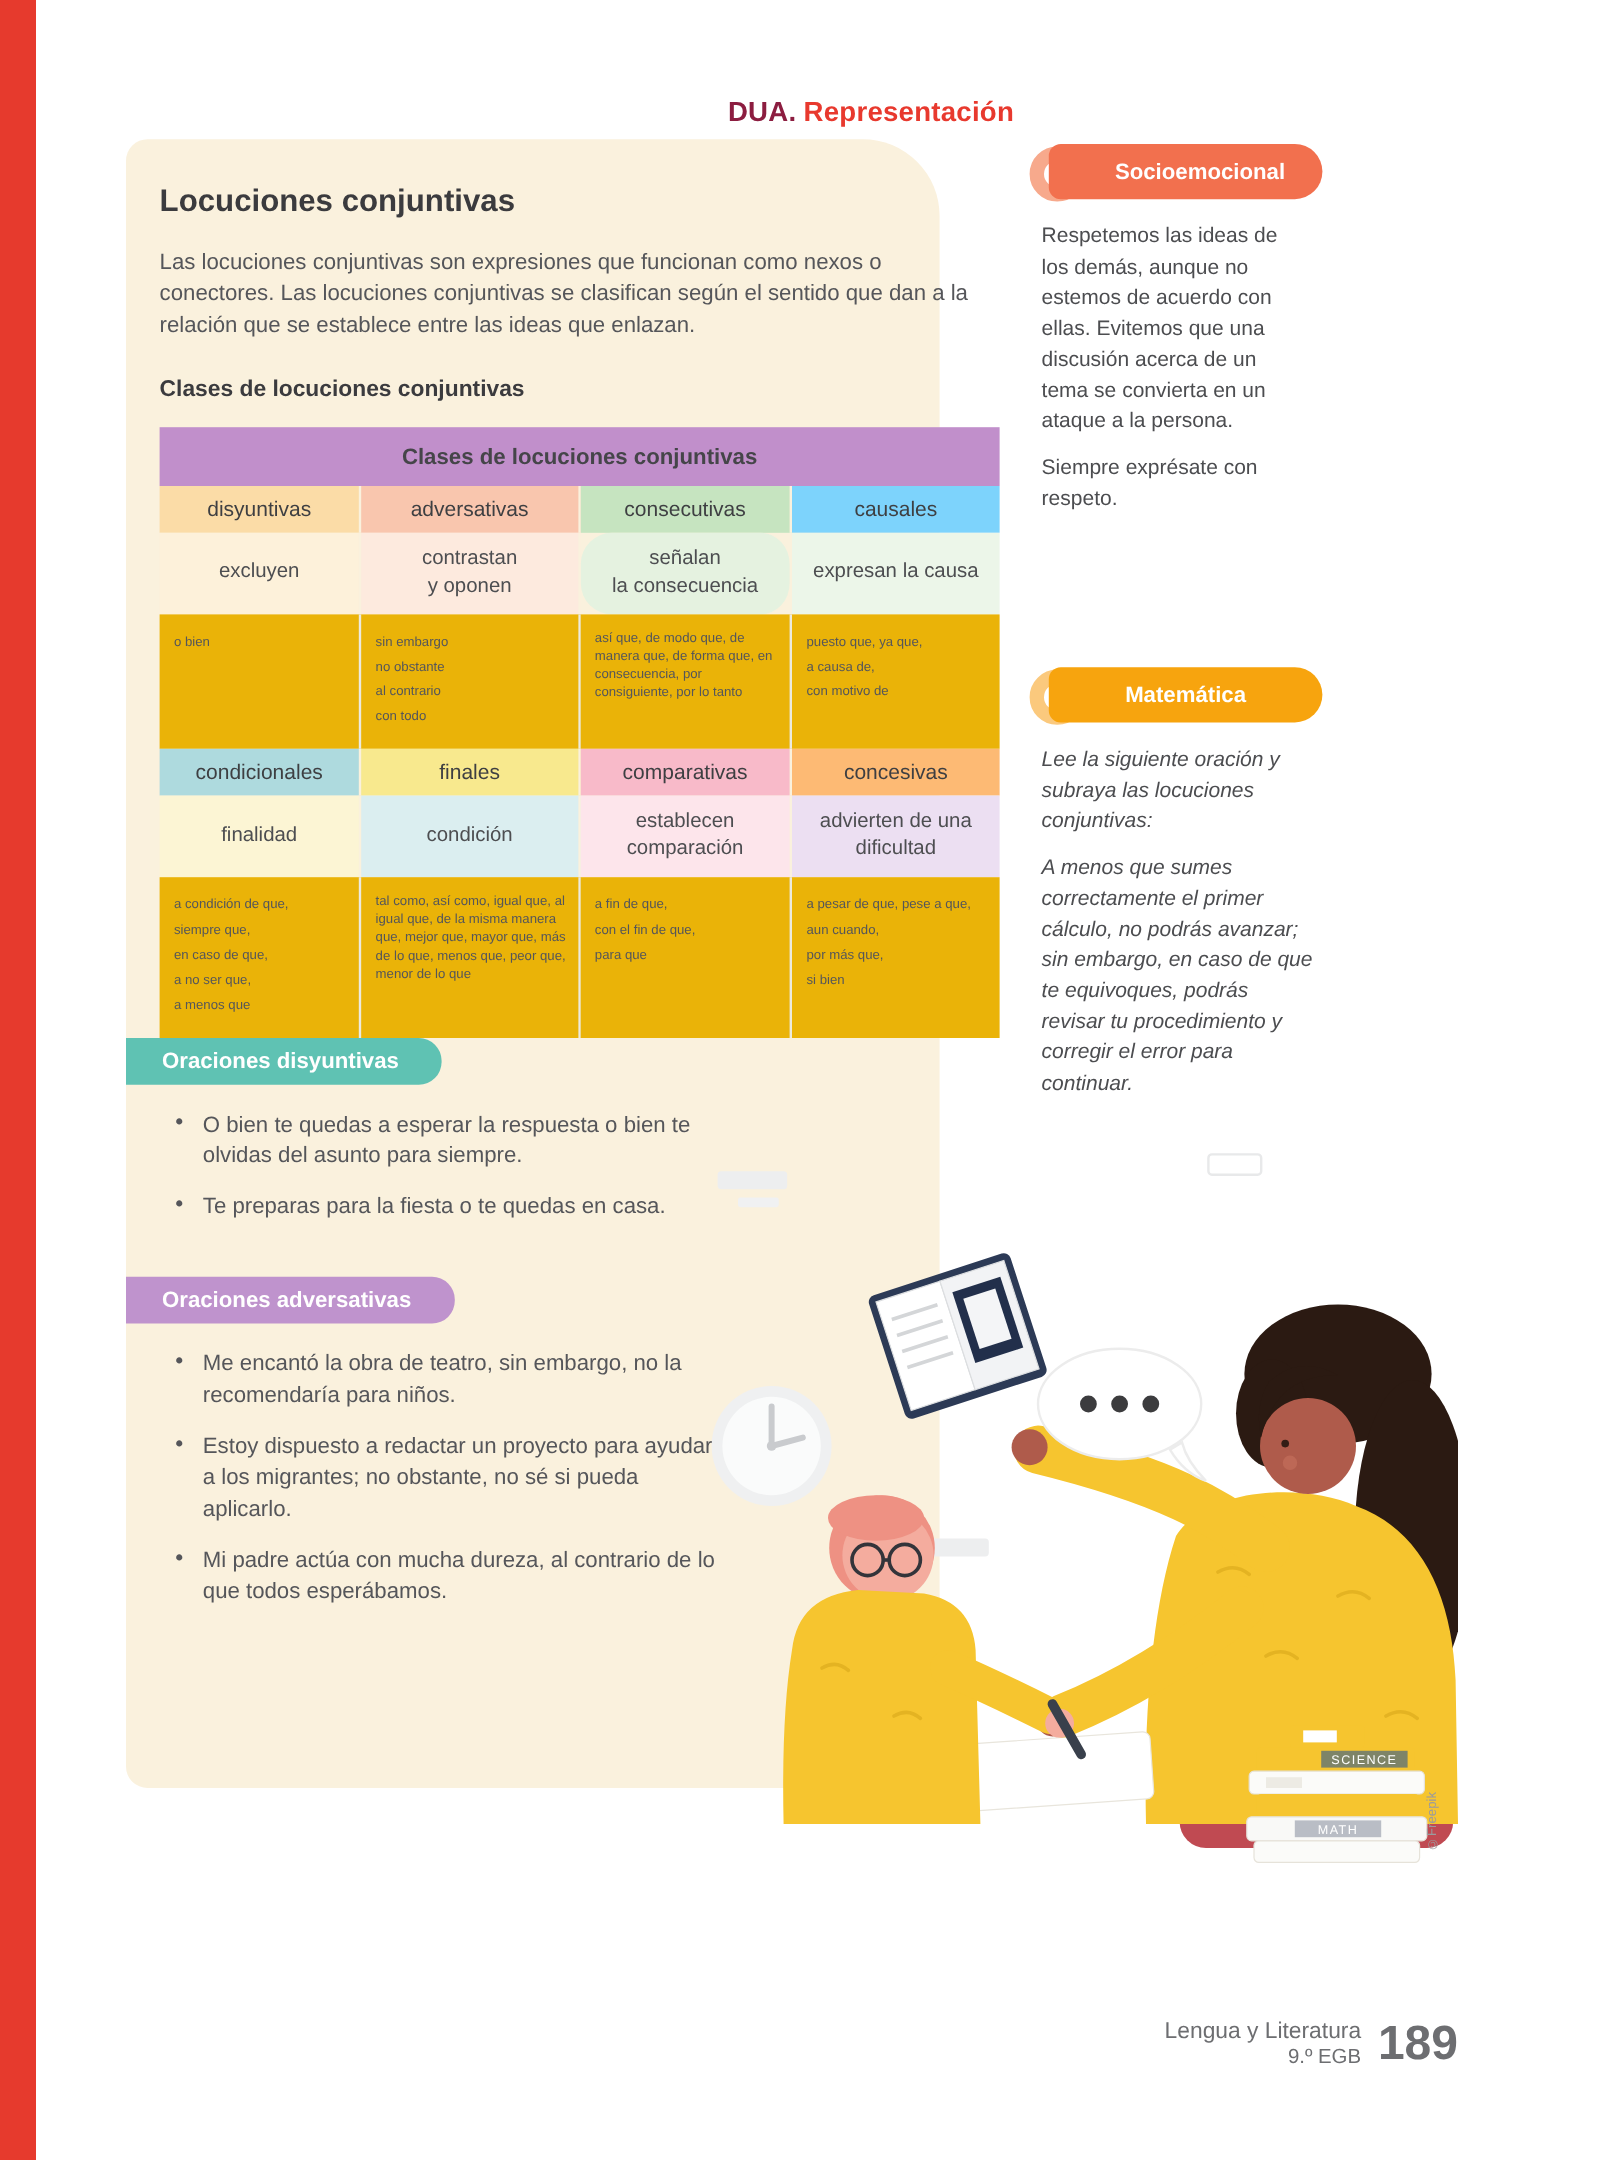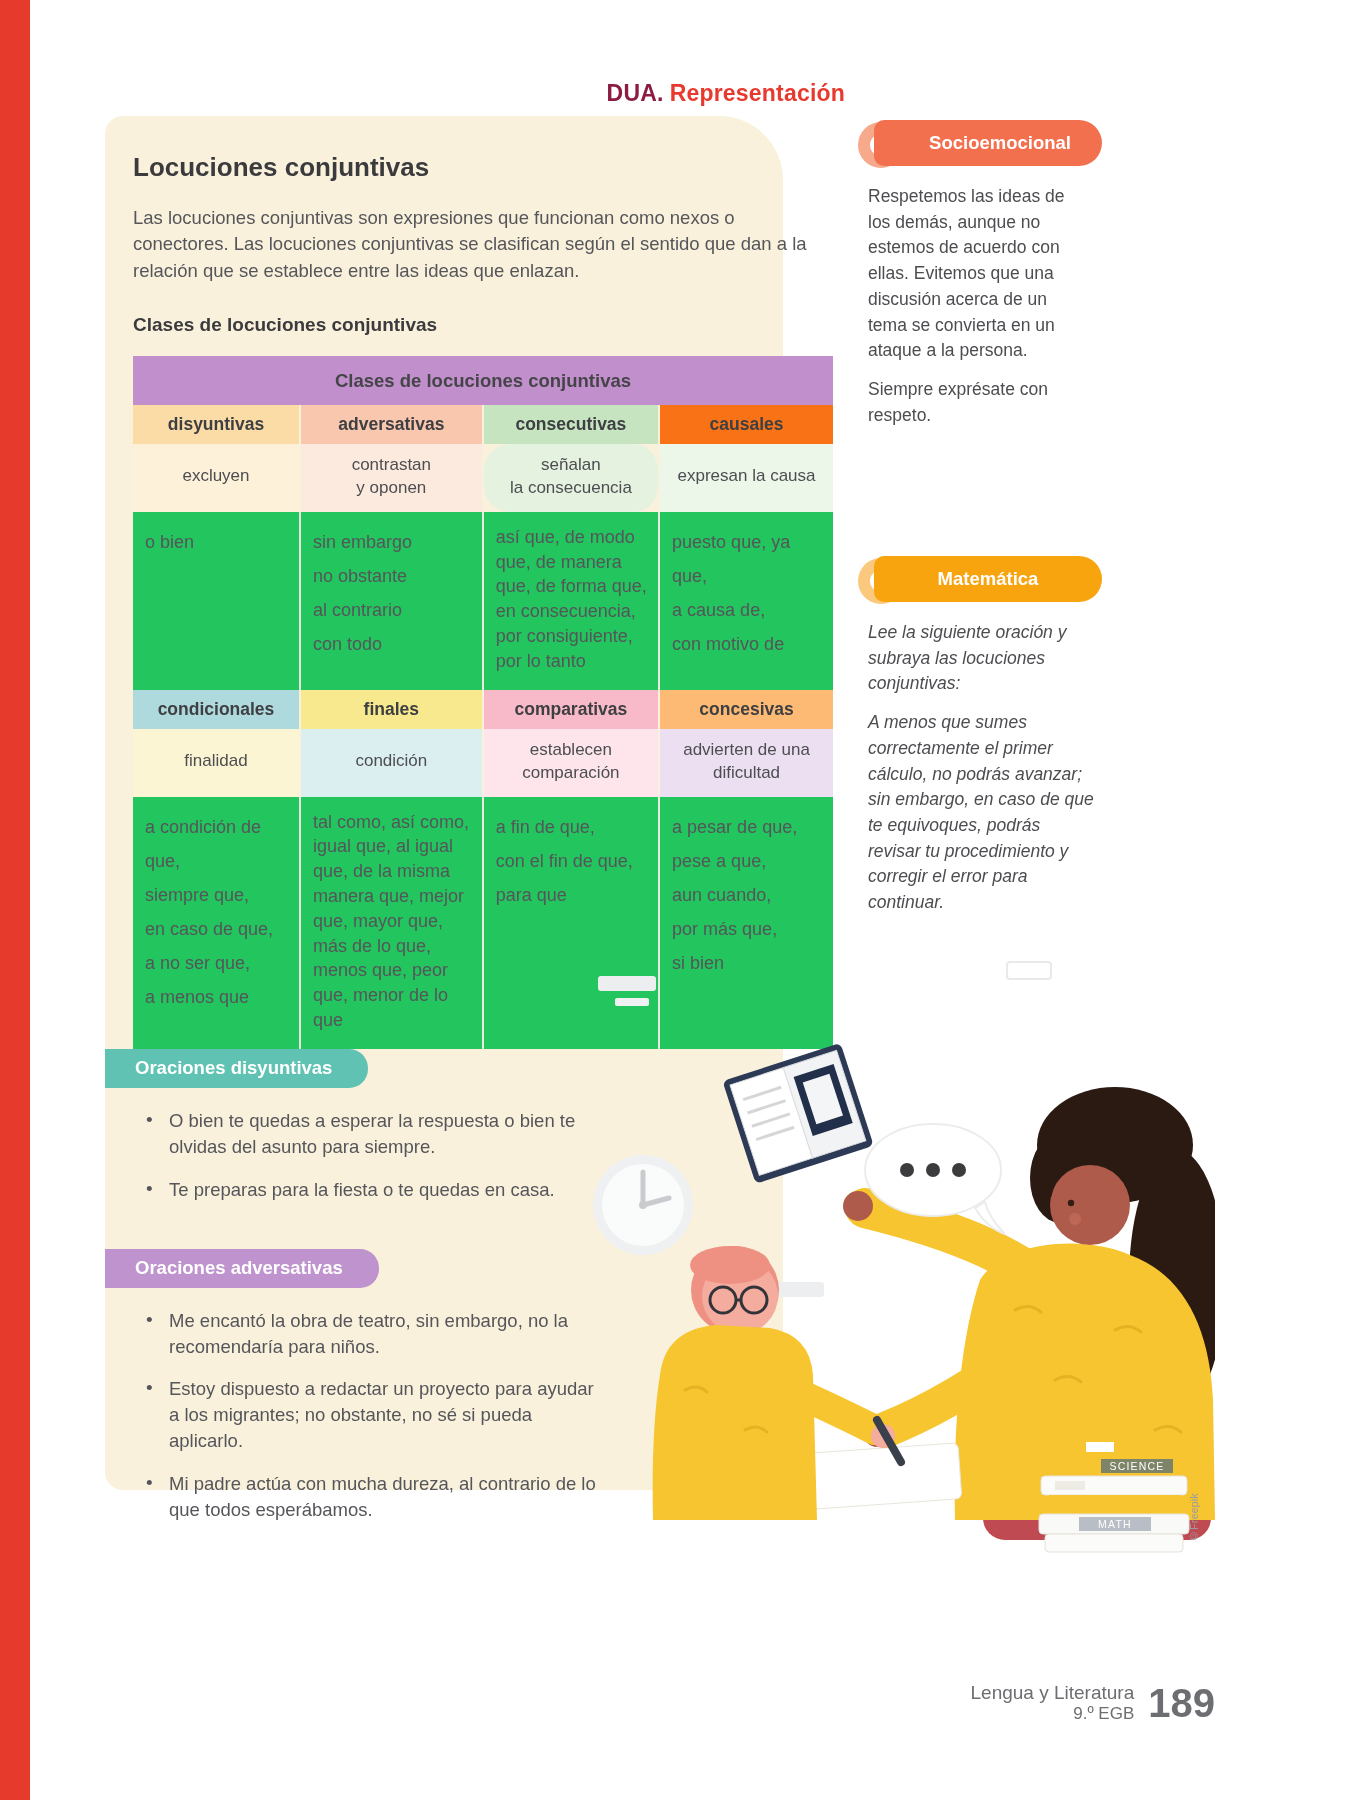--- a/index.html
+++ b/index.html
@@ -16,25 +16,25 @@
            border-radius:18px 64px 18px 18px; padding:36px 24px 0 28px; }
 
   .page-title { font-size:26px; font-weight:700; color:#3b3b3e; margin-bottom:22px; }
   .intro { font-size:18.5px; line-height:1.42; color:#55565a; width:702px; margin-bottom:30px; }
   .section-heading { font-size:19px; font-weight:700; color:#3b3b3e; margin-bottom:20px; }
 
   .loc-table { display:grid; grid-template-columns:24% 26.1% 25.2% 24.7%; width:700px; }
   .t-title { grid-column:1 / -1; text-align:center; padding:14px 0 13px; font-size:18.5px;
              font-weight:600; color:#454549; }
   .cell { min-width:0; }
-  .cell.head { font-weight:700; text-align:center; font-size:17.5px; color:#3e3f42;
+  .cell.head { font-weight:400; text-align:center; font-size:17.5px; color:#3e3f42;
                padding:9px 4px; border-right:2px solid #faf1dd; display:flex; align-items:center; justify-content:center; }
   .cell.desc { text-align:center; font-size:17px; color:#4d4e51; padding:10px 6px 12px;
                line-height:1.35; border-right:2px solid #faf1dd; display:flex; align-items:center; justify-content:center; }
-  .cell.body { background:#22c55e; font-size:18px; color:#55565a; padding:13px 8px 16px 12px;
+  .cell.body { background:#eab308; font-size:11px; color:#55565a; padding:13px 8px 16px 12px;
                border-right:2px solid #eceadf; }
   .cell.cl { border-right:none; }
   .pre { white-space:pre-line; }
   .cell.body.list { line-height:1.9; }
   .cell.body.flow { line-height:1.38; }
 
   .examples-label { font-size:19px; color:#4b4c4f; margin:30px 0 20px; }
   .pill { display:inline-block; margin-left:-28px; padding:8px 36px 9px 30px;
           border-radius:0 19px 19px 0; color:#ffffff; font-weight:700; font-size:18.5px; }
   .ex-list { list-style:none; width:458px; margin:20px 0 30px 6px; }
@@ -84,21 +84,21 @@
     <p class="intro">Las locuciones conjuntivas son expresiones que funcionan como nexos o conectores. Las locuciones conjuntivas se clasifican según el sentido que dan a la relación que se establece entre las ideas que enlazan.</p>
 
     <h2 class="section-heading">Clases de locuciones conjuntivas</h2>
 
     <div class="loc-table">
       <div class="t-title" style="background-color: rgb(193, 143, 203);">Clases de locuciones conjuntivas</div>
 
       <div class="cell head" style="background-color: rgb(251, 220, 167);">disyuntivas</div>
       <div class="cell head" style="background-color: rgb(249, 198, 174);">adversativas</div>
       <div class="cell head" style="background-color: rgb(198, 228, 192);">consecutivas</div>
-      <div class="cell head cl" style="background-color: #f97316;">causales</div>
+      <div class="cell head cl" style="background-color: #7dd3fc;">causales</div>
 
       <div class="cell desc pre" style="background-color: rgb(253, 241, 218);">excluyen</div>
       <div class="cell desc pre" style="background-color: rgb(253, 234, 222);">contrastan
 y oponen</div>
       <div class="cell desc pre" style="background-color: rgb(229, 242, 224); border-radius: 26px;">señalan
 la consecuencia</div>
       <div class="cell desc pre cl" style="background-color: rgb(236, 246, 233);">expresan la causa</div>
 
       <div class="cell body list pre">o bien</div>
       <div class="cell body list pre">sin embargo

